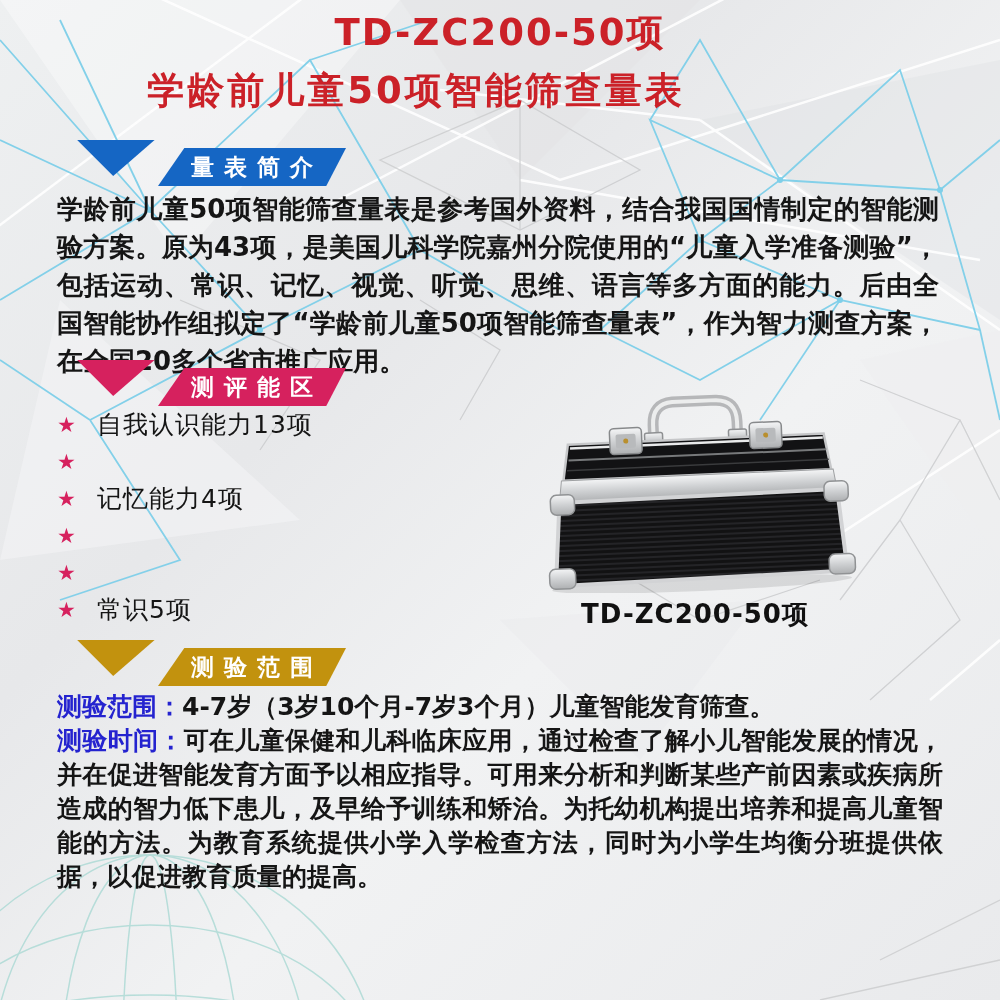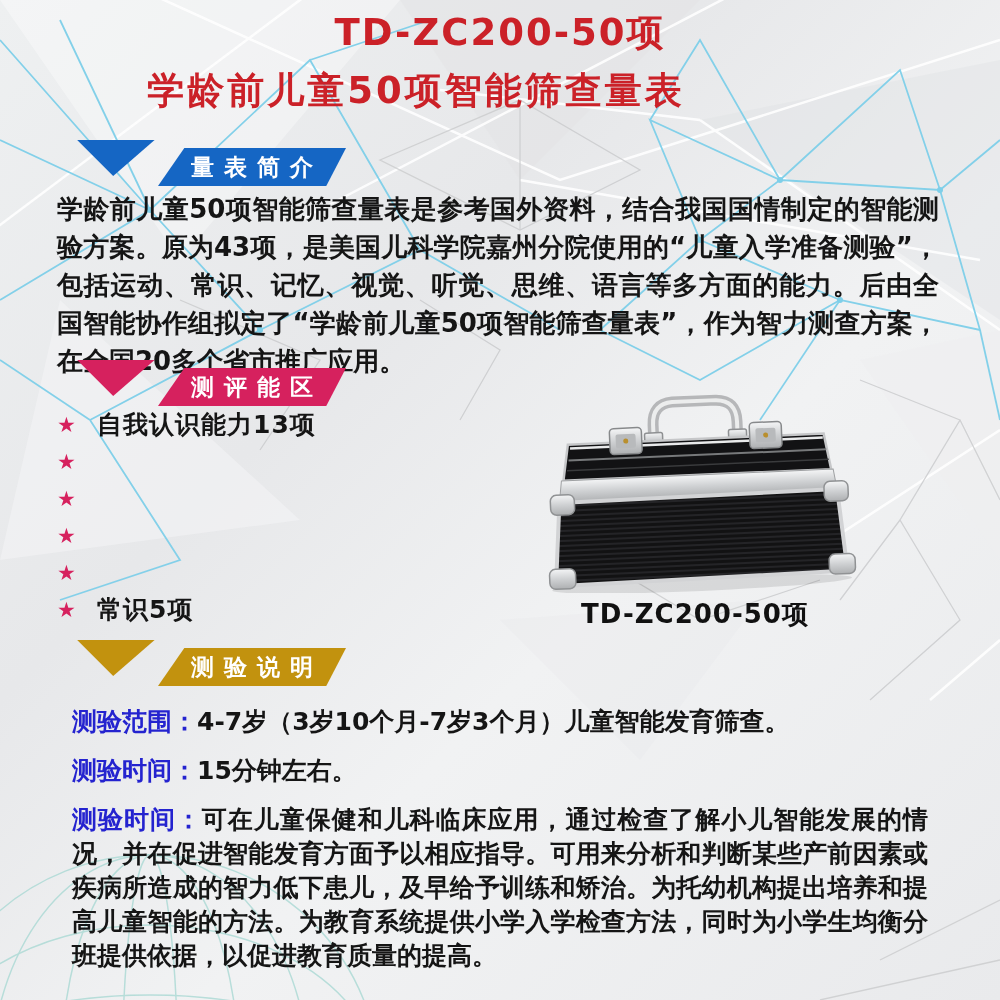--- a/index.html
+++ b/index.html
@@ -30,30 +30,30 @@
   .banner-instructions{top:640px;--c:#c2920e;}
 
   
   .intro-text{top:190px;left:57px;width:882px;font-size:26px;line-height:38px;
               font-weight:bold;color:#151515;text-align:justify;text-justify:inter-character;}
 
   
   .ability-list{top:406px;left:57px;width:420px;list-style:none;margin:0;padding:0;}
   .ability-list li{height:37px;display:flex;align-items:center;}
   .ability-list .star{width:40px;color:#d6215e;font-size:21px;font-weight:bold;}
-  .ability-list .lbl{font-size:25px;font-weight:bold;color:#151515;letter-spacing:1px;}
+  .ability-list .lbl{font-size:25px;font-weight:normal;color:#151515;letter-spacing:1px;}
 
   
   .case-wrap{top:381px;left:528px;width:340px;height:212px;}
   .case-caption{top:597px;left:505px;width:380px;text-align:center;
                 font-size:26px;font-weight:bold;color:#111;letter-spacing:1px;}
 
   
   .instructions{top:690px;left:57px;width:886px;}
-  .instructions p{margin:15px;font-size:25px;line-height:34px;font-weight:bold;color:#151515;
+  .instructions p{margin:0;font-size:25px;line-height:34px;font-weight:bold;color:#151515;
                   text-align:justify;text-justify:inter-character;}
   .instructions .lbl{color:#2423cf;}
 </style>
 </head>
 <body>
 
 <svg id="bg" width="1000" height="1000" viewBox="0 0 1000 1000">
 
   <polygon points="0,0 400,0 180,260" fill="#ffffff" opacity="0.35"></polygon>
   <polygon points="400,0 700,0 520,180" fill="#e2e3e5" opacity="0.45"></polygon>
@@ -145,20 +145,21 @@
 <ul class="layer ability-list">
   <li>
       <span class="star">★</span>
       <span class="lbl">自我认识能力13项</span>
     </li>
   <li>
       <span class="star">★</span>
     </li>
   <li>
       <span class="star">★</span>
+      <span class="lbl">记忆能力4项</span>
     </li>
   <li>
       <span class="star">★</span>
     </li>
   <li>
       <span class="star">★</span>
     </li>
   <li>
       <span class="star">★</span>
       <span class="lbl">常识5项</span>
@@ -220,20 +221,19 @@
         <rect x="298" y="179" width="26" height="20" rx="6"></rect>
       </g>
     </g>
   </svg>
 </div>
 <div class="layer case-caption">TD-ZC200-50项</div>
 
 <div class="banner banner-instructions">
   <span class="tri"></span>
   <span class="bar">
-      <span>测验说明</span>
+      <span>测验范围</span>
     </span>
 </div>
 <div class="layer instructions">
   <p><span class="lbl">测验范围：</span><span>4-7岁（3岁10个月-7岁3个月）儿童智能发育筛查。</span></p>
-  <p><span class="lbl">测验时间：</span><span>15分钟左右。</span></p>
   <p><span class="lbl">测验时间：</span><span>可在儿童保健和儿科临床应用，通过检查了解小儿智能发展的情况，并在促进智能发育方面予以相应指导。可用来分析和判断某些产前因素或疾病所造成的智力低下患儿，及早给予训练和矫治。为托幼机构提出培养和提高儿童智能的方法。为教育系统提供小学入学检查方法，同时为小学生均衡分班提供依据，以促进教育质量的提高。</span></p>
 </div>
 
 </body></html>

